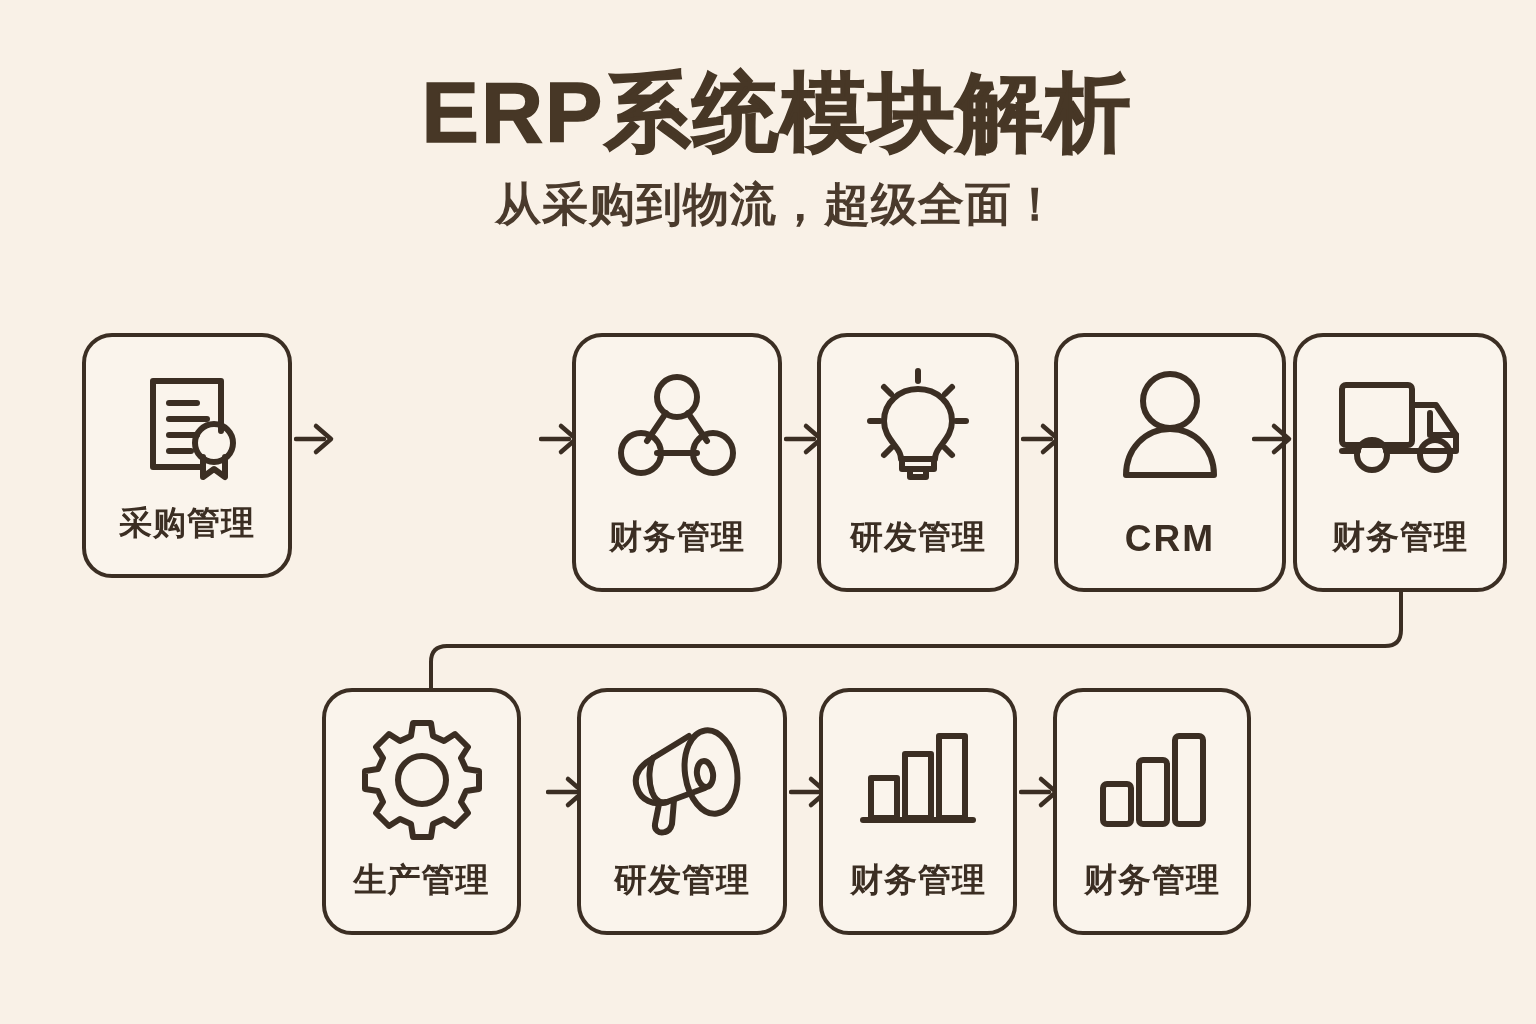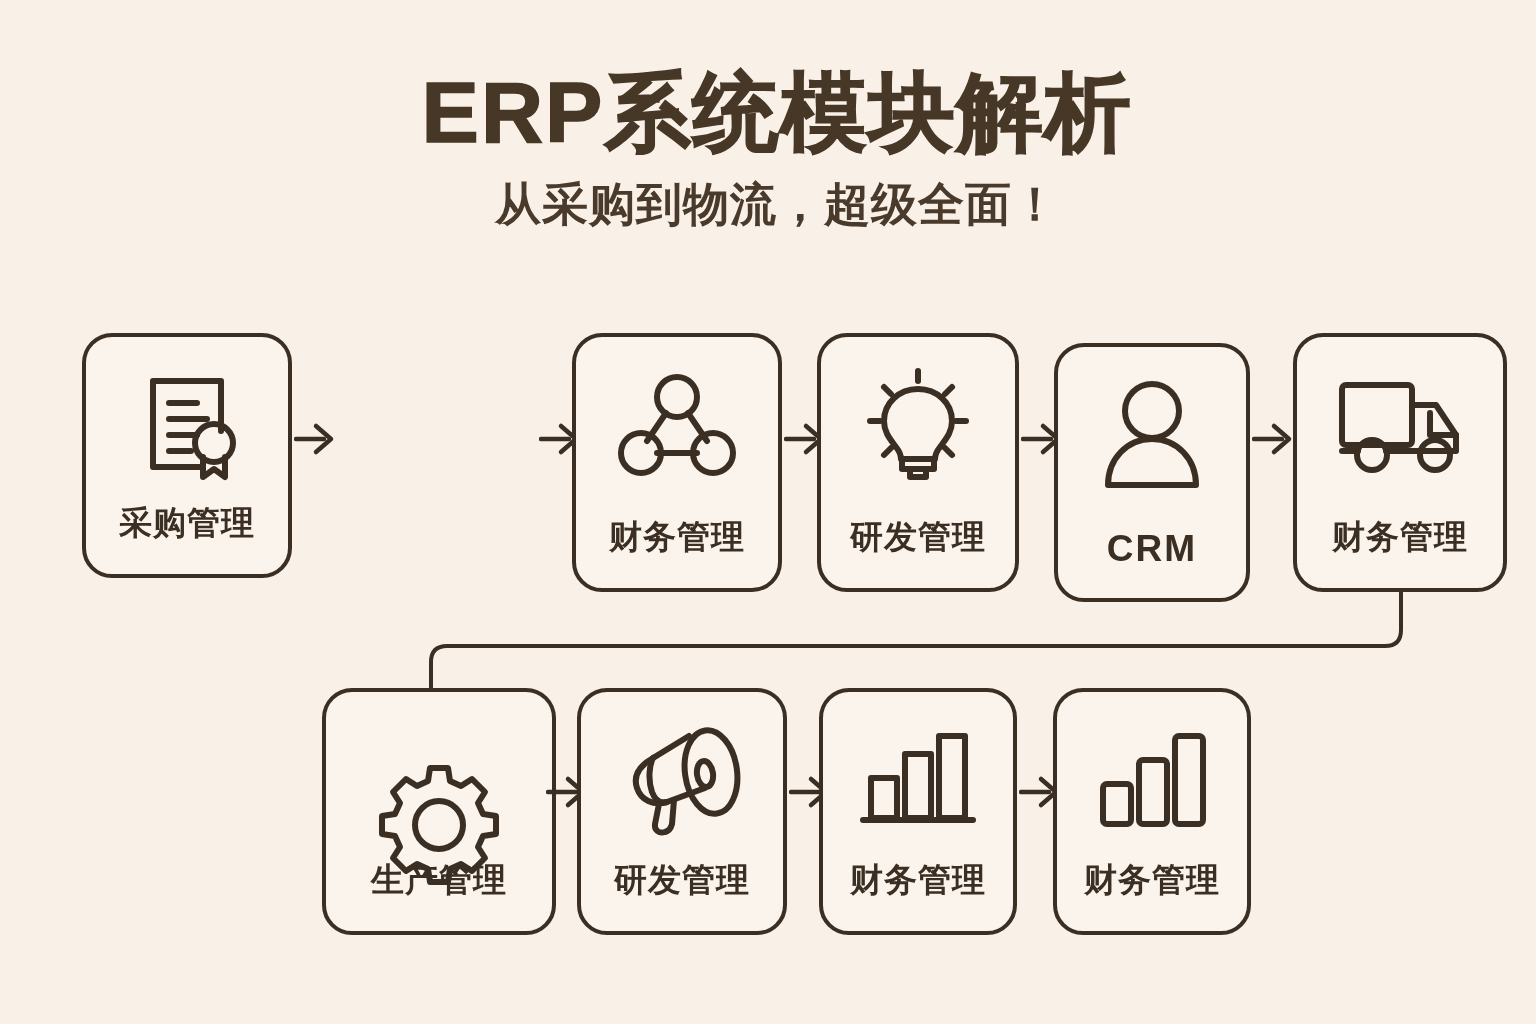--- a/index.html
+++ b/index.html
@@ -188,21 +188,21 @@
     <div class="card-label">研发管理</div>
   </div>
 
   <div class="arrow" style="left:1012px; top:419px;">
     <svg width="46" height="40" viewBox="0 0 46 40" stroke="#3B2E23" stroke-width="4.5" stroke-linecap="round" stroke-linejoin="round" fill="none">
       <line x1="2" y1="20" x2="30" y2="20"></line>
       <polyline points="22,7 37,20 22,33"></polyline>
     </svg>
   </div>
 
-  <div class="card" style="left:1045px; top:343px; width:196px; height:259px;">
+  <div class="card" style="left:1045px; top:333px; width:232px; height:259px;">
     <div class="card-icon">
       <svg width="108" height="112" viewBox="0 0 108 112" stroke="#3B2E23" stroke-width="6" stroke-linecap="round" stroke-linejoin="round" fill="none">
         <circle cx="54" cy="32" r="27"></circle>
         <path d="M10 106 C10 80 29 60 54 60 C79 60 98 80 98 106 Z"></path>
       </svg>
     </div>
     <div class="card-label latin">CRM</div>
   </div>
 
   <div class="arrow" style="left:1243px; top:419px;">
@@ -220,21 +220,21 @@
         <path d="M94 40 L94 62 L120 62"></path>
         <line x1="6" y1="78" x2="22" y2="78"></line>
         <line x1="50" y1="78" x2="78" y2="78"></line>
         <circle cx="36" cy="82" r="15"></circle>
         <circle cx="99" cy="82" r="15"></circle>
       </svg>
     </div>
     <div class="card-label">财务管理</div>
   </div>
 
-  <div class="card" style="left:313px; top:688px; width:234px; height:247px;justify-content:center;">
+  <div class="card" style="left:313px; top:688px; width:199px; height:247px;">
     <div class="card-icon">
       <svg width="114" height="114" viewBox="0 0 114 114" stroke="#3B2E23" stroke-width="6" stroke-linecap="round" stroke-linejoin="round" fill="none">
         <path d="M48 6 H66 L68 19 L79 24 L90 17 L103 30 L96 41 L101 52 L114 54 V72 L101 74 L96 85 L103 96 L90 109 L79 102 L68 107 L66 120 H48 L46 107 L35 102 L24 109 L11 96 L18 85 L13 74 L0 72 V54 L13 52 L18 41 L11 30 L24 17 L35 24 L46 19 Z" transform="translate(0,-6) scale(1)"></path>
         <circle cx="57" cy="57" r="24"></circle>
       </svg>
     </div>
     <div class="card-label">生产管理</div>
   </div>
 
   <div class="arrow" style="left:537px; top:772px;">

